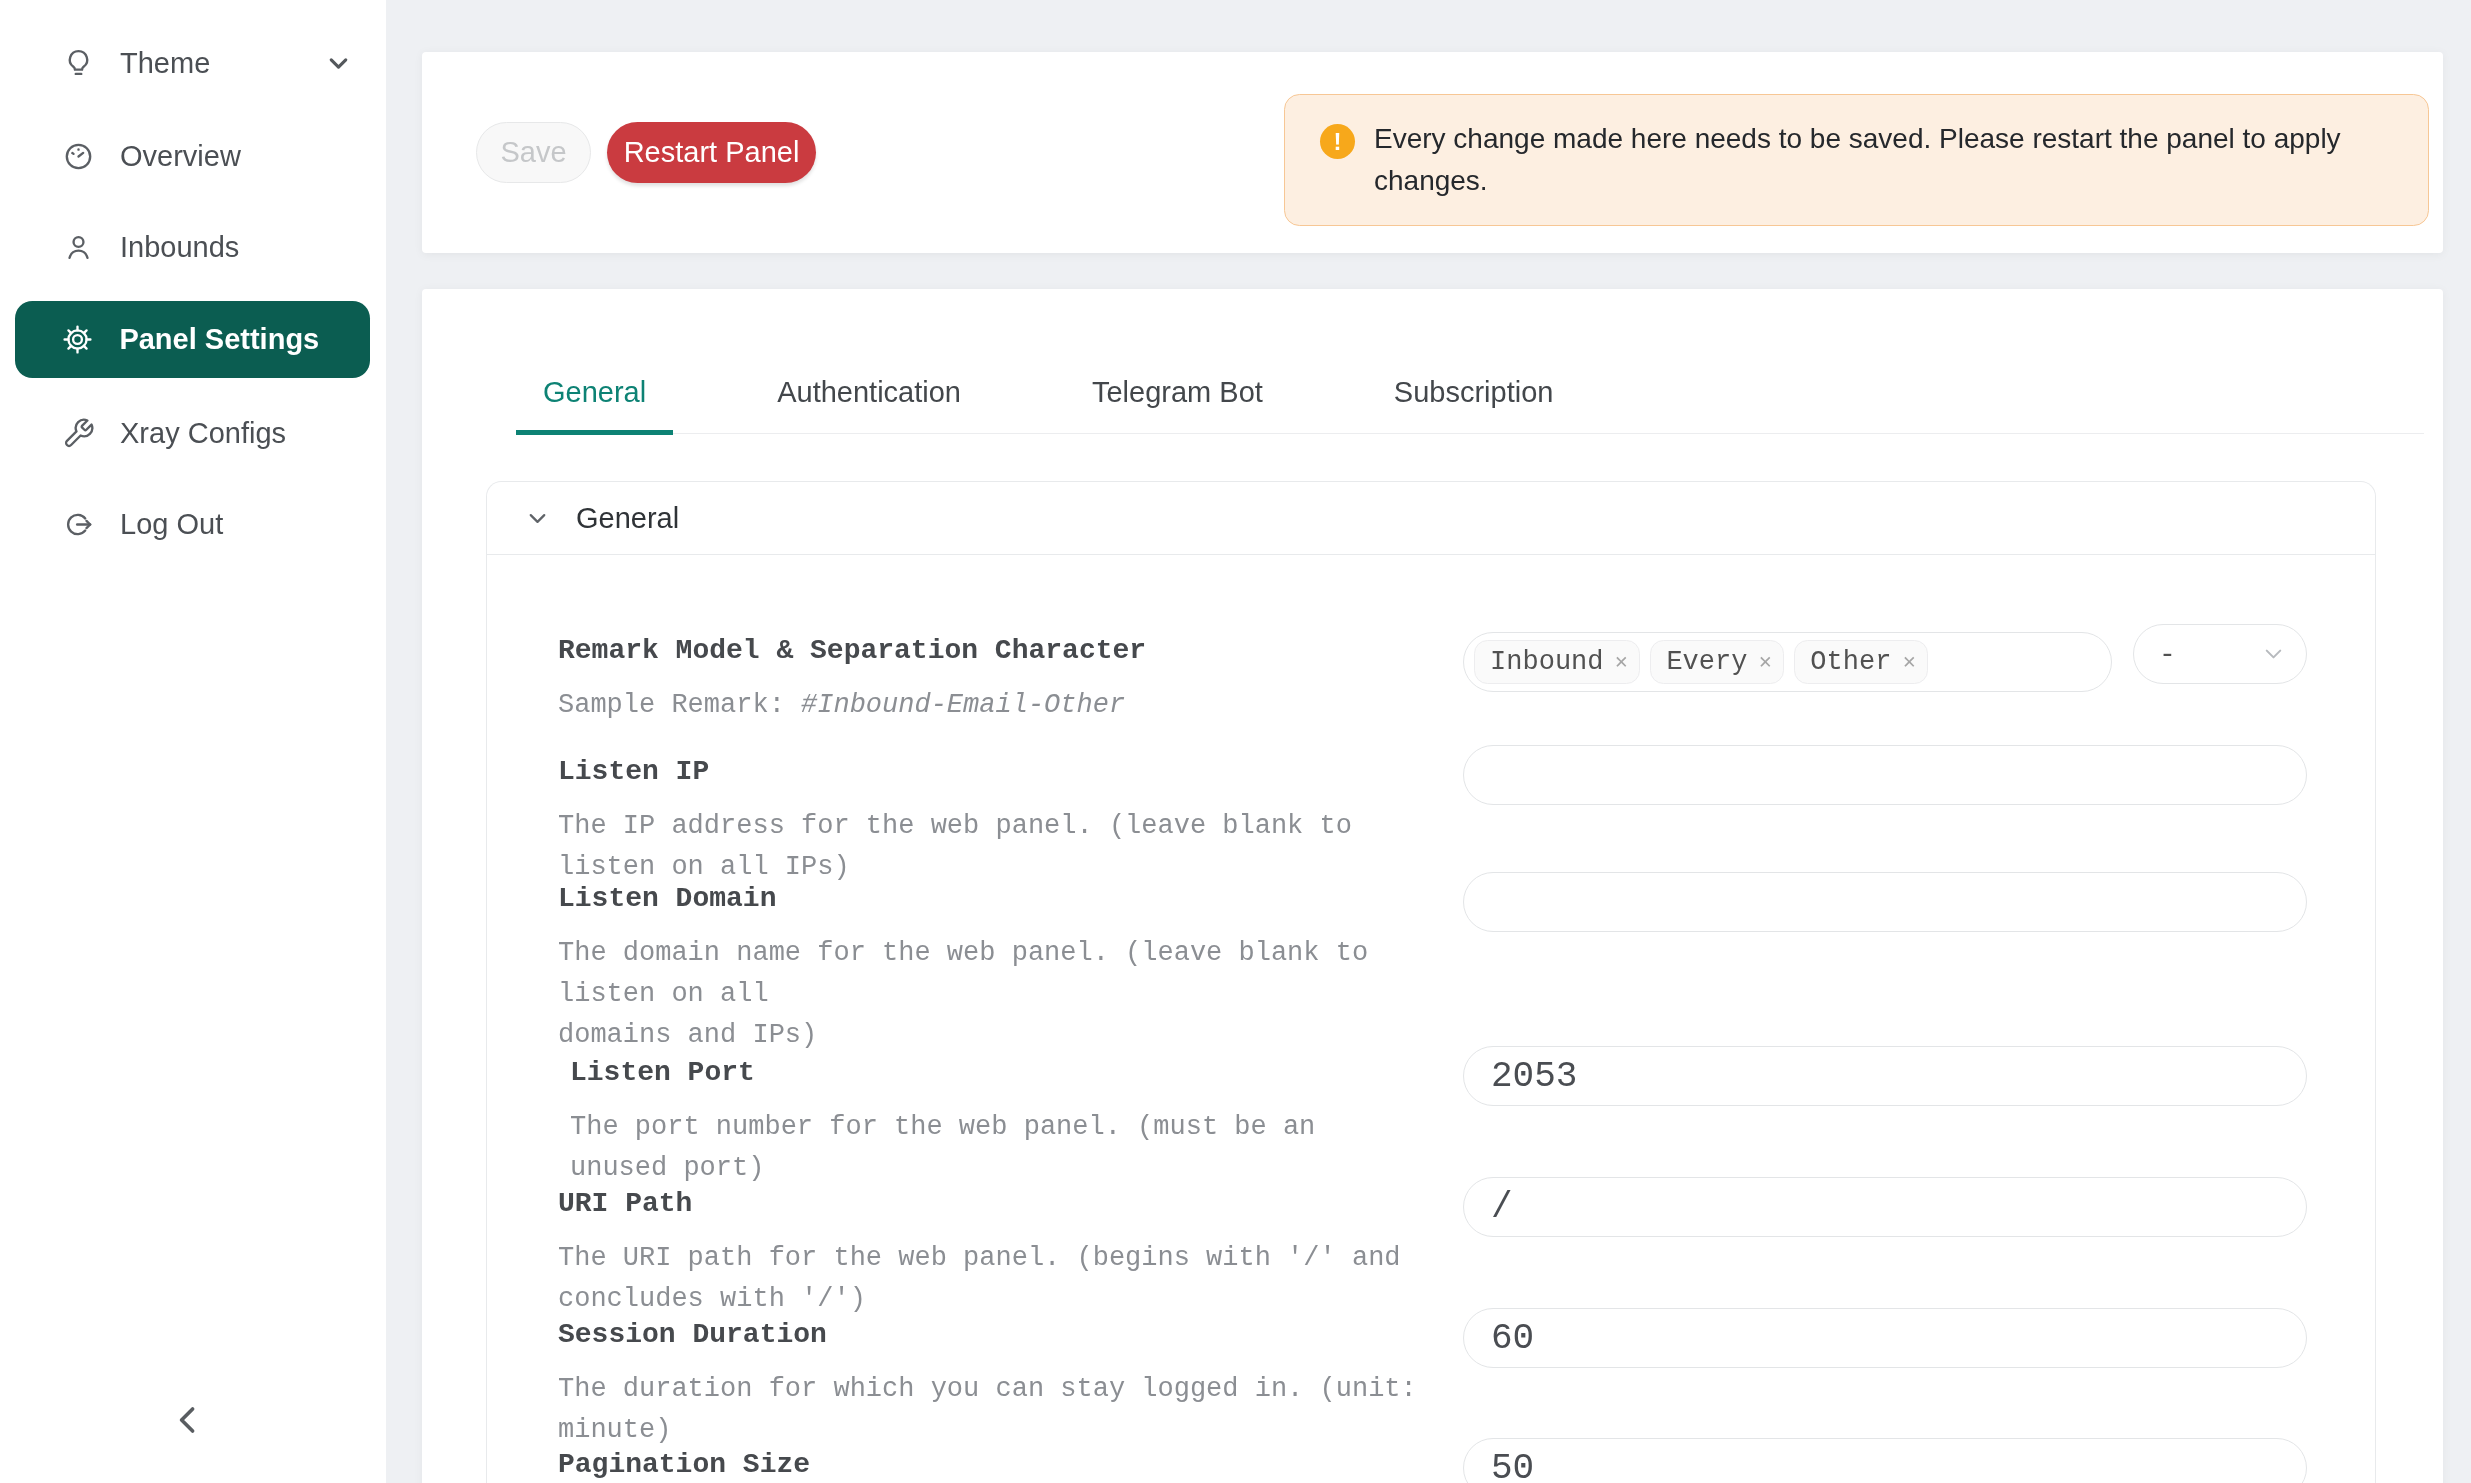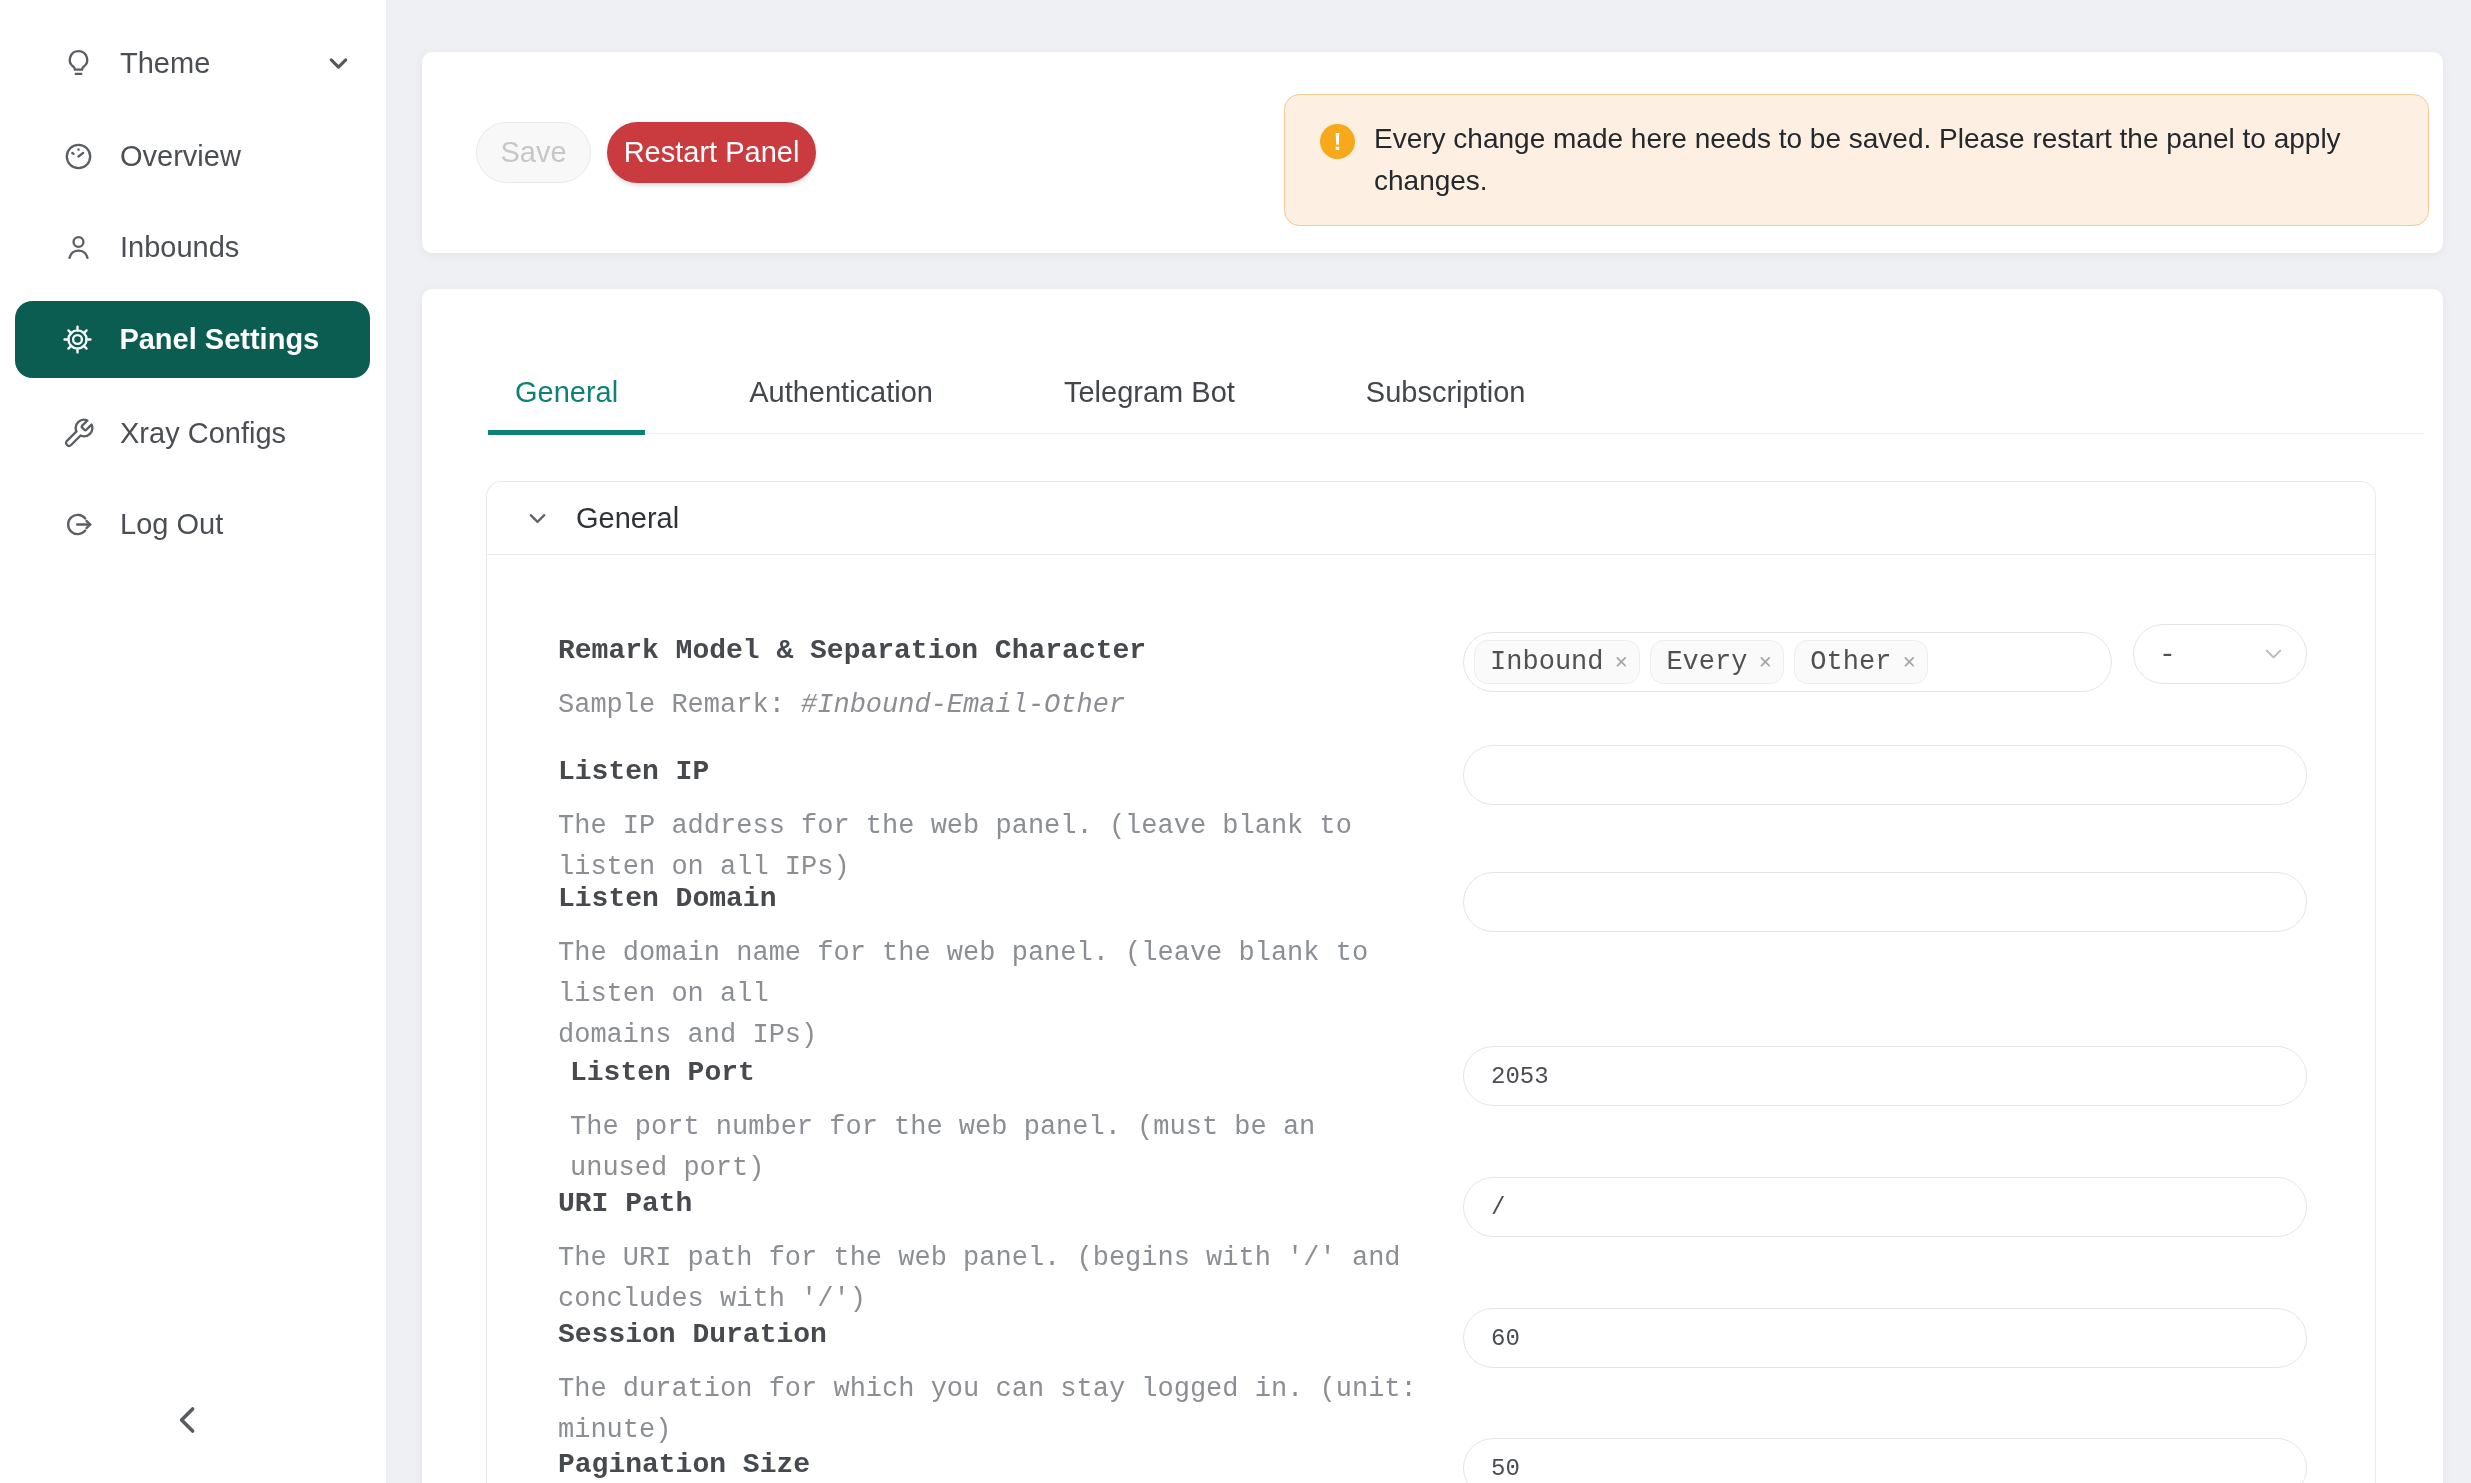--- a/index.html
+++ b/index.html
@@ -16,21 +16,21 @@
   .sidebar{position:absolute;left:0;top:0;width:386px;height:1483px;background:var(--sidebar-bg);}
   .side-item{position:absolute;left:0;width:386px;height:62px;display:flex;align-items:center;padding-left:62px;cursor:pointer;color:#4b4f54;font-size:29px;}
   .side-item .ic{width:33px;height:33px;color:#5b5f64;flex-shrink:0;}
   .side-item .lab{margin-left:25px;white-space:nowrap;}
   .side-item .chev{position:absolute;left:324px;width:29px;height:29px;color:#54585c;}
   .side-item.pill{left:15.4px;width:355px;height:77px;background:var(--sidebar-active-bg);border-radius:17.4px;color:#ffffff;padding-left:46px;font-weight:600;}
   .side-item.pill .ic{color:#ffffff;}
   .side-collapse{position:absolute;left:166px;top:1398px;width:44px;height:44px;color:#595d61;cursor:pointer;}
 
   
-  .card{position:absolute;background:#ffffff;border-radius:10px;box-shadow:0 1.9px 9.7px rgba(0,0,0,0.05);}
+  .card{position:absolute;background:#ffffff;border-radius:4px;box-shadow:0 1.9px 9.7px rgba(0,0,0,0.05);padding-left:28px;}
   .card.top{left:422px;top:52px;width:2021px;height:201px;}
   .card.main{left:422px;top:289px;width:2021px;height:1217px;}
 
   .btn{position:absolute;top:70px;height:61px;border-radius:31px;display:flex;align-items:center;justify-content:center;font-size:29px;cursor:pointer;border:none;}
   .btn.save{left:54px;width:115px;background:#f8f8f8;border:1.9px solid #e7e8e9;color:#c5c7c9;cursor:not-allowed;}
   .btn.restart{left:185px;width:209px;background:var(--restart-red);color:#ffffff;font-weight:500;box-shadow:0 2.9px 3.9px rgba(0,0,0,0.12);}
 
   .alert{position:absolute;left:862px;top:42px;width:1145px;min-height:116px;background:var(--alert-bg);border:1.9px solid var(--alert-border);border-radius:15.4px;padding:23px 35px 23px 89px;}
   .alert .aicon{position:absolute;left:35px;top:29px;width:35px;height:35px;border-radius:50%;background:var(--alert-icon);color:#fff;font-size:24px;font-weight:bold;display:flex;align-items:center;justify-content:center;}
   .alert .atext{font-size:28px;line-height:42px;color:#25282c;max-width:975px;}
@@ -46,21 +46,21 @@
   .col-head .cchev{width:27px;height:27px;color:#5f6368;}
   .col-head .ctitle{margin-left:25px;font-size:29px;color:#2f3337;}
 
   
   .frow{position:absolute;left:71px;right:68px;display:flex;align-items:flex-start;font-family:Liberation Mono, monospace;}
   .lblcol{flex:1;padding-top:8.7px;padding-right:39px;}
   .flabel{font-size:28px;font-weight:600;color:#46494d;line-height:35px;}
   .fdesc{margin-top:17.4px;font-size:27px;color:#8b8e93;line-height:41px;}
   .fdesc .ital{font-style:italic;}
   .ctrlcol{width:844px;flex-shrink:0;}
-  .tinput{width:100%;height:60px;border:1.9px solid #e3e5e7;border-radius:30px;background:#fff;font-size:24px;color:#4a4d52;padding:0 27px;outline:none;font-family:inherit;}
+  .tinput{width:100%;height:60px;border:1.9px solid #e3e5e7;border-radius:30px;background:#fff;font-size:36px;color:#4a4d52;padding:0 27px;outline:none;font-family:inherit;}
   .remark-ctrl{display:flex;gap:21px;}
   .tagsbox{width:649px;height:60px;border:1.9px solid #e3e5e7;border-radius:30px;display:flex;align-items:center;gap:9.7px;padding:0 9.7px;background:#fff;margin-top:8px;}
   .tag{display:flex;align-items:center;background:#fafafa;border:1.9px solid #ededef;border-radius:13.5px;height:44px;padding:0 11.6px 0 15.4px;font-size:27px;color:#515151;white-space:nowrap;}
   .tag .tx{margin-left:11.6px;font-size:21px;color:#a6a6a6;cursor:pointer;line-height:1;}
   .selectbox{position:relative;width:174px;height:60px;border:1.9px solid #e3e5e7;border-radius:30px;background:#fff;cursor:pointer;}
   .selectbox .sval{position:absolute;left:25px;top:50%;transform:translateY(-50%);font-size:28px;color:#515151;}
   .selectbox .schev{position:absolute;right:19.3px;top:50%;transform:translateY(-50%);width:27px;height:27px;color:#b7babe;}
 </style>
 </head>
 <body>

